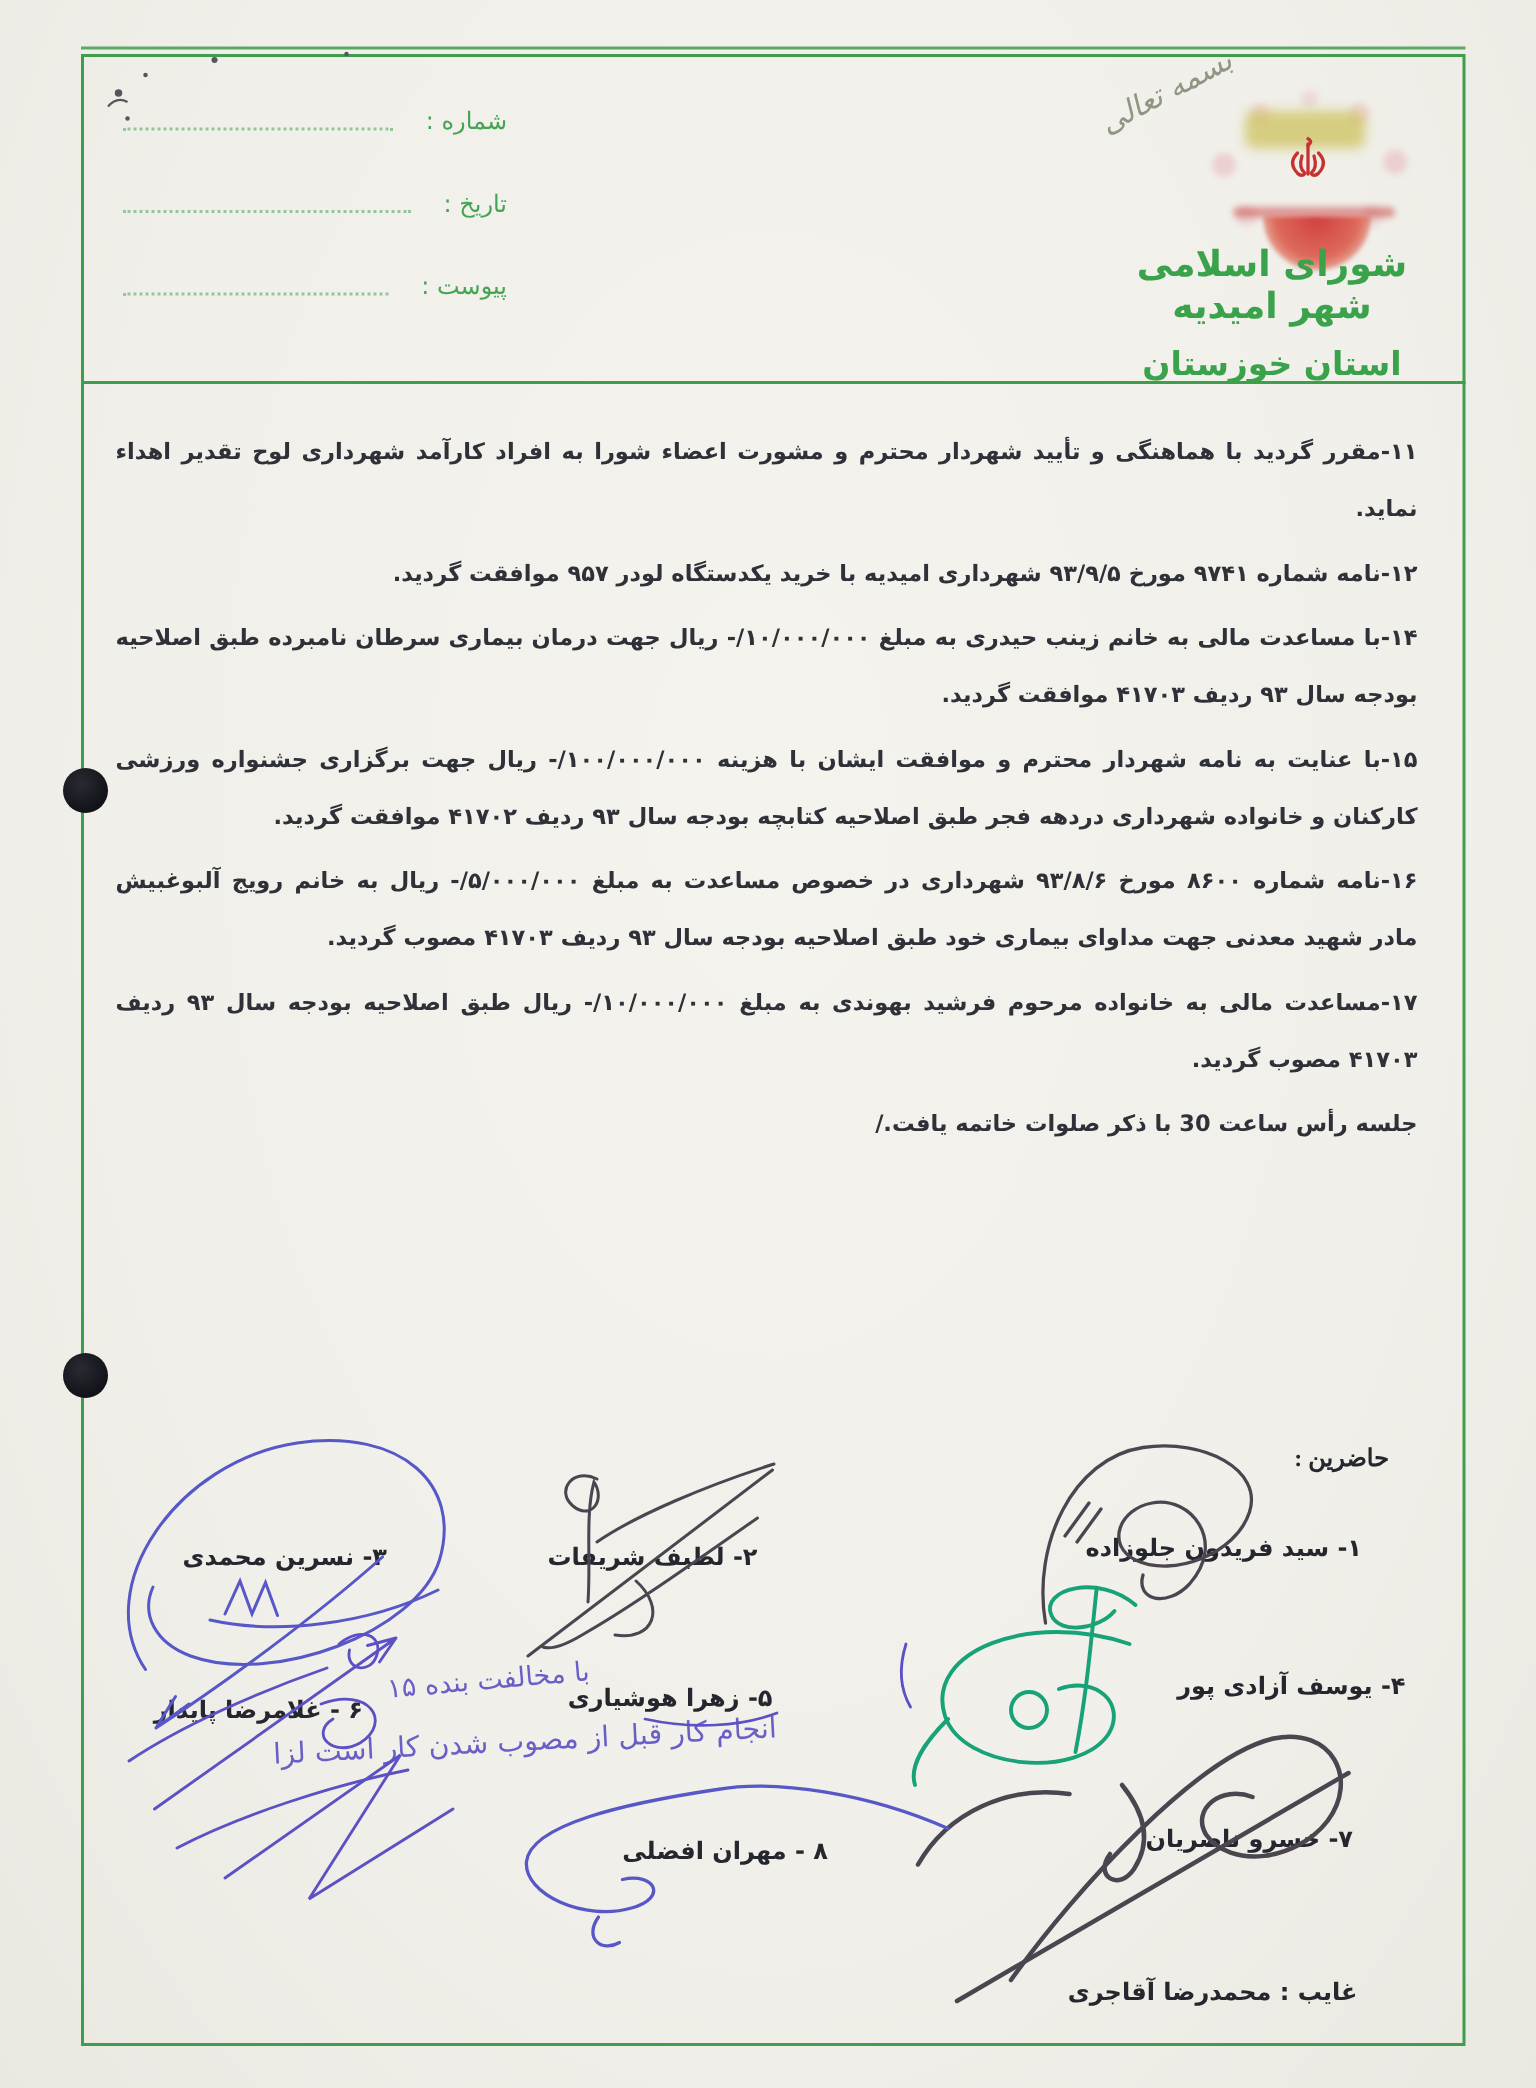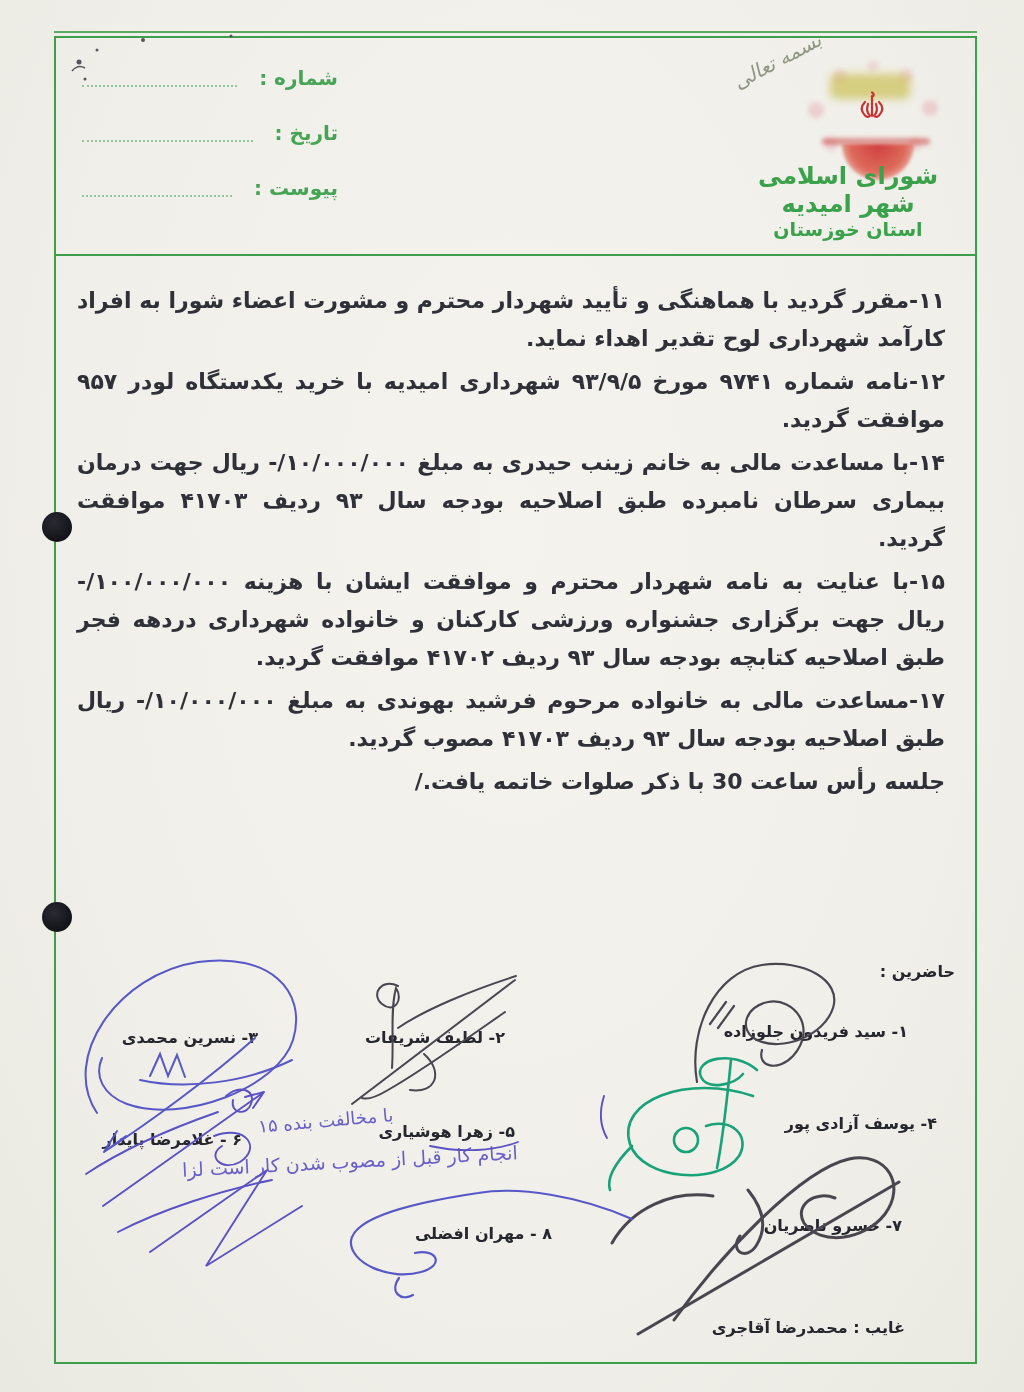--- a/index.html
+++ b/index.html
@@ -12,24 +12,24 @@
   .frame::before{content:'';position:absolute;left:-2px;right:-2px;top:-7px;
          border-top:2px solid var(--green,#3f9e4c);opacity:.85;}
   .header-rule{position:absolute;left:54px;top:254px;width:923px;height:0;
          border-top:2px solid var(--green,#3f9e4c);}
   
   .bismillah{position:absolute;left:716px;top:52px;width:110px;color:#77806a;font-size:20px;
          font-style:italic;transform:rotate(-28deg);opacity:.8;letter-spacing:-1px;direction:rtl;}
   .org{position:absolute;right:58px;top:162px;width:236px;text-align:center;
        color:var(--green_text,#3aa24b);font-weight:bold;direction:rtl;}
   .org .l1{font-size:24px;}
-  .org .l2{font-size:19px;}
+  .org .l2{font-size:22px;margin-top:13px;}
   .fields{position:absolute;left:82px;top:70px;width:256px;direction:rtl;}
   .field{display:flex;align-items:flex-end;height:20px;margin-bottom:35px;}
-  .field-label{color:#46a455;font-size:20px;font-weight:bold;margin-left:22px;white-space:nowrap;}
+  .field-label{color:#46a455;font-size:16px;font-weight:normal;margin-left:22px;white-space:nowrap;}
   .field-dots{flex:1;border-bottom:2px dotted #93c79a;margin-bottom:3px;}
   
   .logo{position:absolute;right:62px;top:54px;width:172px;height:112px;}
   .logo-ring{position:absolute;left:8px;top:6px;width:150px;height:100px;filter:blur(2px);opacity:.8;
     background:
       radial-gradient(circle at 12% 50%, rgba(226,135,152,.38) 0 7px, rgba(226,135,152,0) 9px),
       radial-gradient(circle at 88% 48%, rgba(226,135,152,.38) 0 7px, rgba(226,135,152,0) 9px),
       radial-gradient(circle at 28% 16%, rgba(226,135,152,.30) 0 6px, rgba(226,135,152,0) 8px),
       radial-gradient(circle at 72% 16%, rgba(226,135,152,.30) 0 6px, rgba(226,135,152,0) 8px),
       radial-gradient(circle at 22% 84%, rgba(226,135,152,.30) 0 6px, rgba(226,135,152,0) 8px),
@@ -38,21 +38,21 @@
   .logo-yellow{position:absolute;left:40px;top:20px;width:80px;height:25px;background:#cdc25c;
        filter:blur(4px);opacity:.75;border-radius:6px;}
   .logo-emblem{position:absolute;left:64px;top:36px;width:36px;height:36px;}
   .logo-band{position:absolute;left:32px;top:84px;width:108px;height:7px;background:rgba(201,62,62,.5);
        filter:blur(2px);border-radius:4px;}
   .logo-bowl{position:absolute;left:52px;top:90px;width:72px;height:36px;filter:blur(1.5px);
        background:radial-gradient(ellipse at 50% 0%, #d03f3f 0%, #dd6a5a 55%, rgba(221,106,90,0) 95%);
        border-radius:0 0 40px 40px;}
   
   .doc-text{position:absolute;right:79px;top:282px;width:868px;direction:rtl;text-align:justify;
-       color:var(--ink,#2f3038);font-size:22px;font-weight:bold;line-height:38px;}
+       color:var(--ink,#2f3038);font-size:15px;font-weight:bold;line-height:38px;}
   .doc-text p{margin:0 0 5px 0;}
   .doc-text p.closing{text-align:right;}
   
   .heading,.name,.absent{position:absolute;direction:rtl;white-space:nowrap;font-weight:bold;
        color:#26262e;font-size:16px;z-index:3;}
   .note{position:absolute;direction:rtl;white-space:nowrap;color:var(--purple,#5b50c4);
        font-size:18px;z-index:4;opacity:.9;}
   
   .hole{position:absolute;width:30px;height:30px;border-radius:50%;z-index:6;
        background:radial-gradient(circle at 40% 35%, #2a2a33 0%, #121218 70%);}
@@ -103,25 +103,26 @@
       <span class="field-label">پیوست :</span>
       <span class="field-dots"></span>
     </div>
   </div>
 
   <div class="doc-text">
     <p>۱۱-مقرر گردید با هماهنگی و تأیید شهردار محترم و مشورت اعضاء شورا به افراد کارآمد شهرداری لوح تقدیر اهداء نماید.</p>
     <p>۱۲-نامه شماره ۹۷۴۱ مورخ ۹۳/۹/۵ شهرداری امیدیه با خرید یکدستگاه لودر ۹۵۷ موافقت گردید.</p>
     <p>۱۴-با مساعدت مالی به خانم زینب حیدری به مبلغ ۱۰/۰۰۰/۰۰۰/- ریال جهت درمان بیماری سرطان نامبرده طبق اصلاحیه بودجه سال ۹۳ ردیف ۴۱۷۰۳ موافقت گردید.</p>
     <p>۱۵-با عنایت به نامه شهردار محترم و موافقت ایشان با هزینه ۱۰۰/۰۰۰/۰۰۰/- ریال جهت برگزاری جشنواره ورزشی کارکنان و خانواده شهرداری دردهه فجر طبق اصلاحیه کتابچه بودجه سال ۹۳ ردیف ۴۱۷۰۲ موافقت گردید.</p>
+    <p>۱۶-نامه شماره ۸۶۰۰ مورخ ۹۳/۸/۶ شهرداری در خصوص مساعدت به مبلغ ۵/۰۰۰/۰۰۰/- ریال به خانم رویج آلبوغبیش مادر شهید معدنی جهت مداوای بیماری خود طبق اصلاحیه بودجه سال ۹۳ ردیف ۴۱۷۰۳ مصوب گردید.</p>
     <p>۱۷-مساعدت مالی به خانواده مرحوم فرشید بهوندی به مبلغ ۱۰/۰۰۰/۰۰۰/- ریال طبق اصلاحیه بودجه سال ۹۳ ردیف ۴۱۷۰۳ مصوب گردید.</p>
     <p class="closing">جلسه رأس ساعت 30 با ذکر صلوات خاتمه یافت./</p>
   </div>
 
-  <div class="heading" style="right:69px;top:962px;">حاضرین :</div>
+  <div class="heading" style="right:98px;top:962px;font-family:Liberation Serif, serif;">حاضرین :</div>
   <div class="name" style="right:116px;top:1022px;">۱- سید فریدون جلوزاده</div>
   <div class="name" style="right:519px;top:1028px;">۲- لطیف شریفات</div>
   <div class="name" style="right:766px;top:1028px;">۳- نسرین محمدی</div>
   <div class="name" style="right:87px;top:1114px;">۴- یوسف آزادی پور</div>
   <div class="name" style="right:509px;top:1122px;">۵- زهرا هوشیاری</div>
   <div class="name" style="right:782px;top:1130px;">۶ - غلامرضا پایدار</div>
   <div class="name" style="right:122px;top:1216px;">۷- خسرو ناصریان</div>
   <div class="name" style="right:472px;top:1224px;margin-left:44px;">۸ - مهران افضلی</div>
   <div class="absent" style="right:119px;top:1318px;">غایب : محمدرضا آقاجری</div>
 

